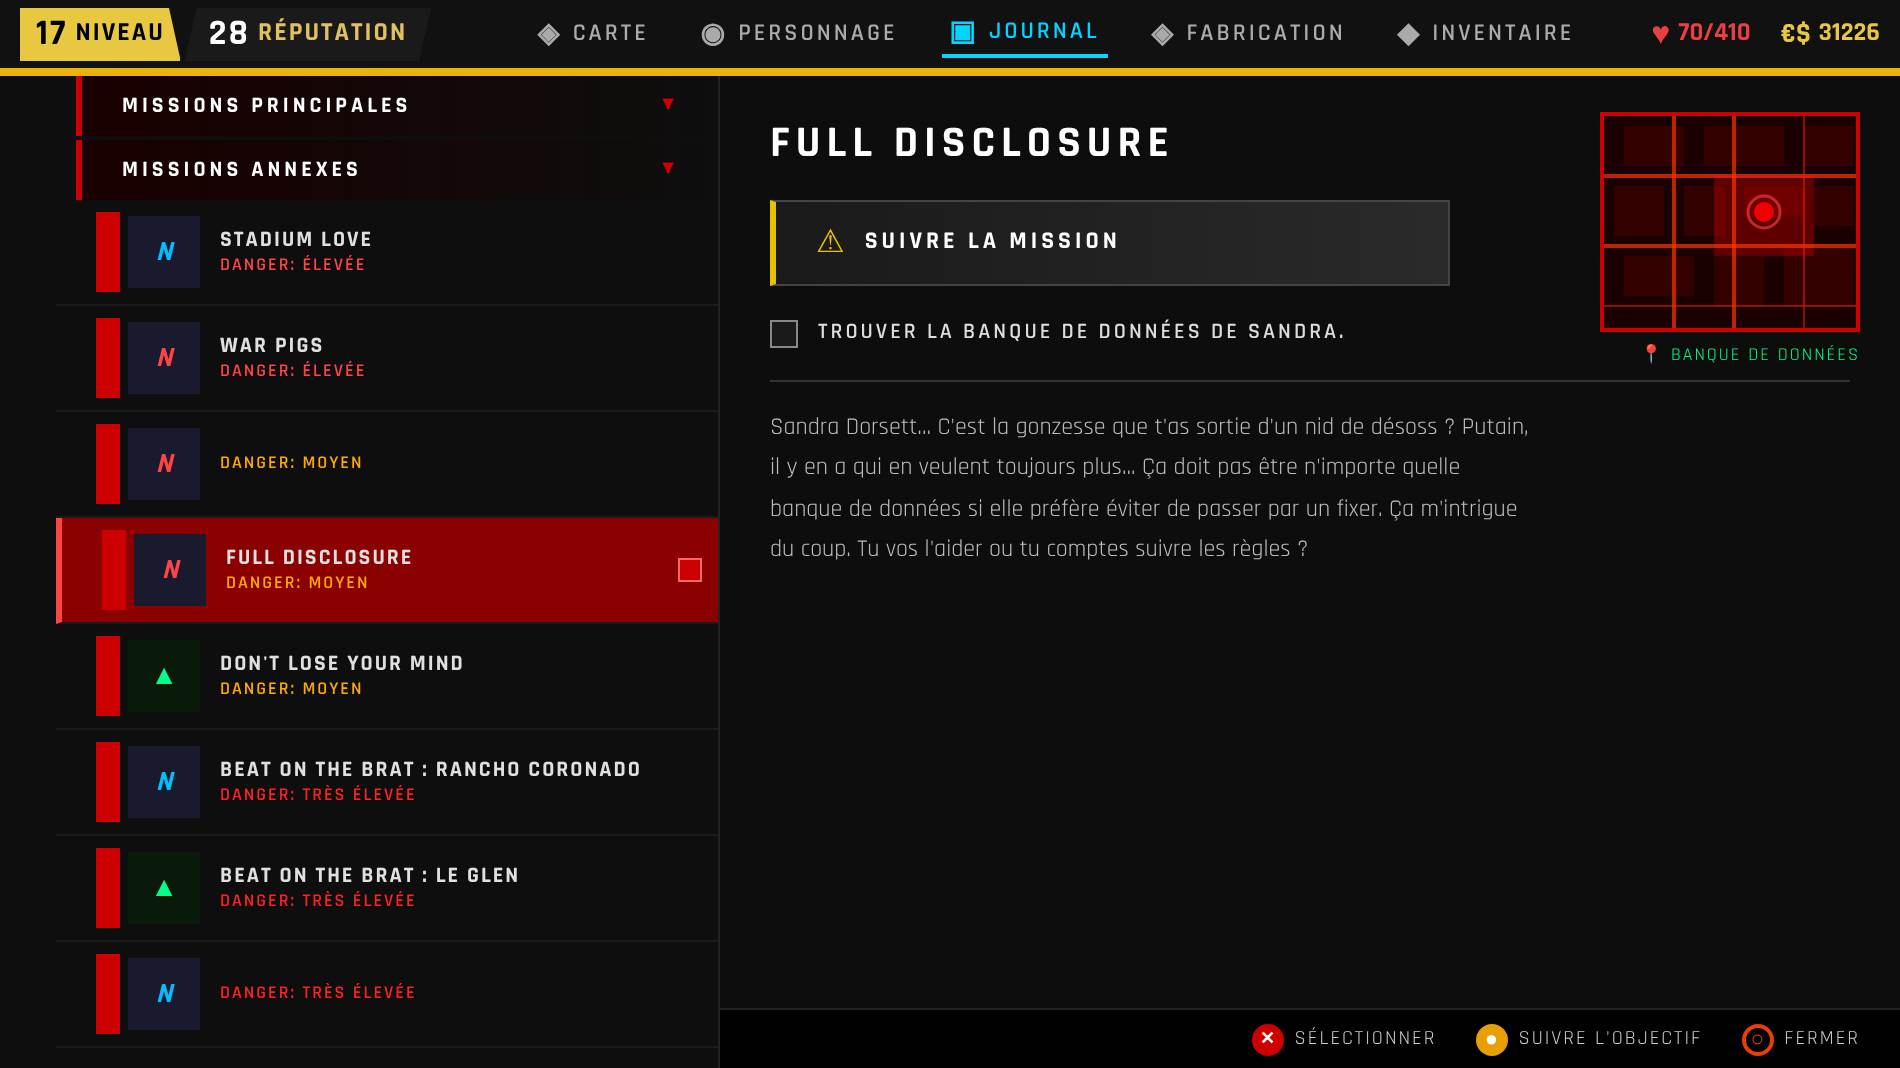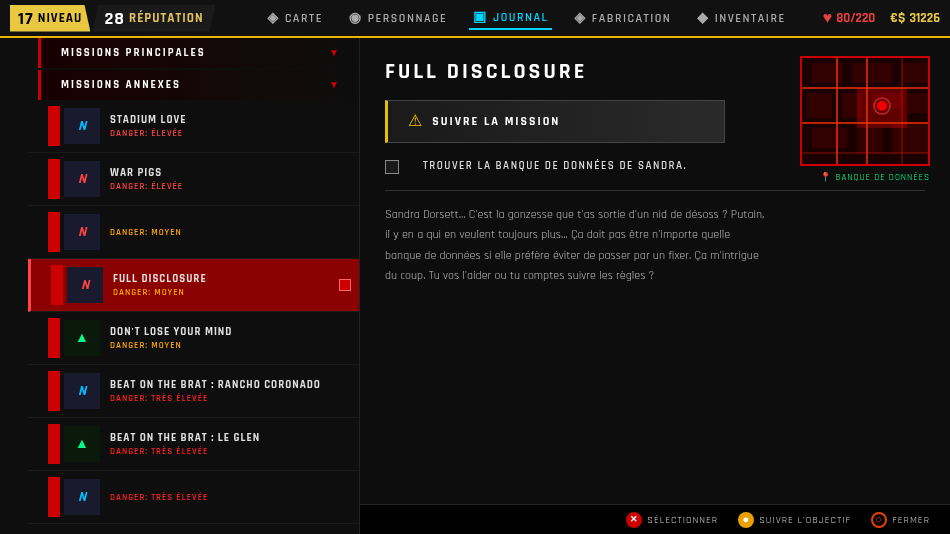--- a/index.html
+++ b/index.html
@@ -11,21 +11,21 @@
       color: #e0e0e0;
       overflow: hidden;
       position: relative;
     }
 
     
     .top-bar {
       width: 100%;
       height: 38px;
       background: #111;
-      border-bottom: 2px solid #eab308;
+      border-bottom: 4px solid #eab308;
       display: flex;
       align-items: center;
       padding: 0 10px;
       position: relative;
       z-index: 10;
     }
     .top-bar-left {
       display: flex;
       align-items: center;
       gap: 0;
@@ -239,21 +239,21 @@
     .follow-text {
       font-size: 12px;
       font-weight: 700;
       letter-spacing: 2px;
       text-transform: uppercase;
     }
 
     .objective-row {
       display: flex;
       align-items: flex-start;
-      gap: 24px;
+      gap: 10px;
       margin-bottom: 16px;
     }
     .obj-checkbox {
       width: 14px;
       height: 14px;
       border: 1px solid #888;
       background: #1a1a1a;
       flex-shrink: 0;
       margin-top: 1px;
     }
@@ -407,21 +407,21 @@
     </div>
     <div class="nav-item">
       <span class="nav-icon">◆</span>
       <span>INVENTAIRE</span>
     </div>
   </div>
 
   <div class="top-bar-right">
     <div class="health-block">
       <span class="health-icon">♥</span>
-      <span>80/220</span>
+      <span>70/410</span>
     </div>
     <div class="money-block">
       <span class="money-icon">€$</span>
       <span>31226</span>
     </div>
   </div>
 </div>
 
 <div class="main-content">
 

